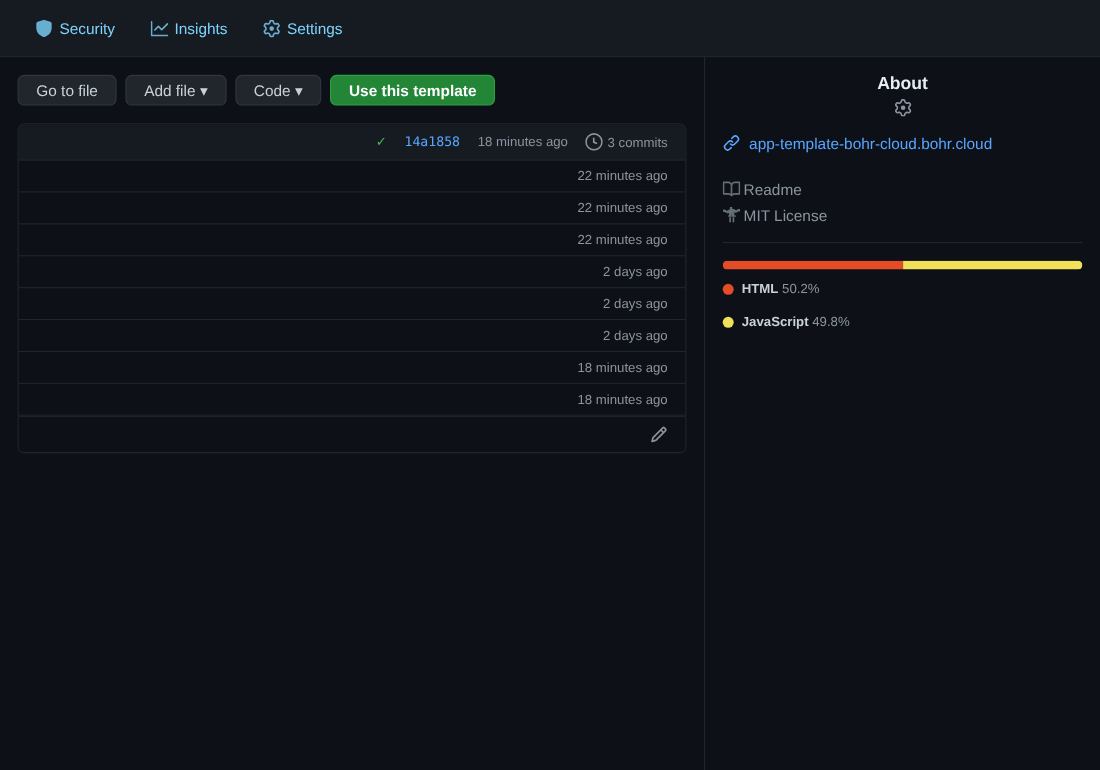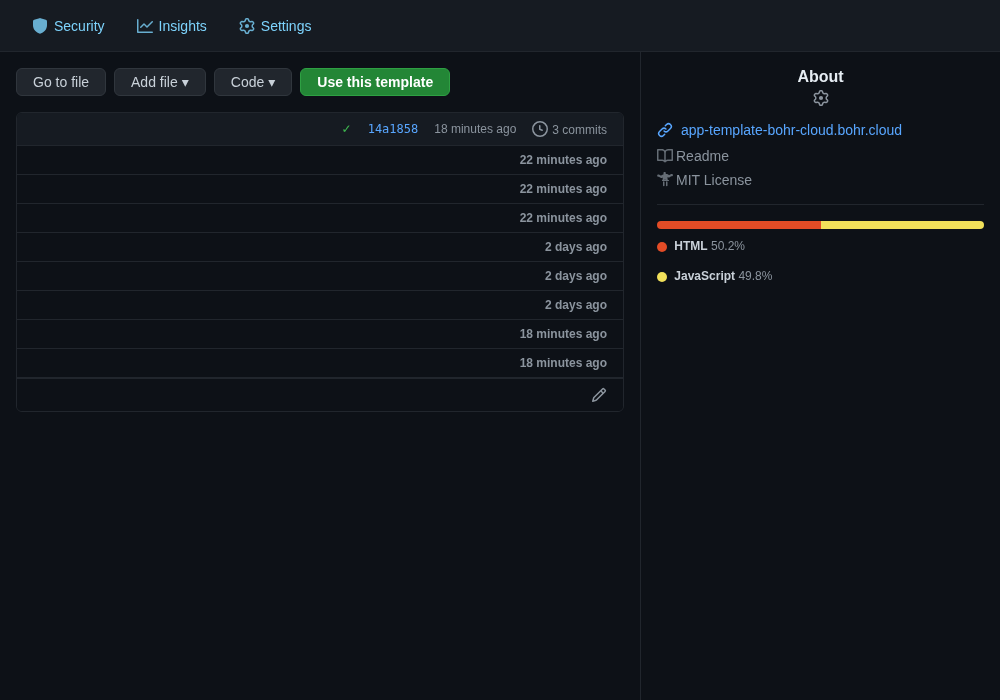--- a/index.html
+++ b/index.html
@@ -121,21 +121,20 @@
       color: #8b949e;
     }
     .file-row {
       display: flex;
       align-items: center;
       justify-content: flex-end;
       padding: 7px 16px;
       border-bottom: 1px solid #21262d;
       color: #8b949e;
       font-size: 12px;
-      font-weight: bold;
     }
     .file-row:last-child { border-bottom: none; }
 
     
     .edit-row {
       display: flex;
       justify-content: flex-end;
       padding: 8px 16px;
       border-top: 1px solid #21262d;
       background-color: #0d1117;
@@ -169,21 +168,21 @@
       padding: 4px;
       border-radius: 4px;
     }
 
     .about-link {
       display: flex;
       align-items: center;
       gap: 8px;
       color: #58a6ff;
       text-decoration: none;
-      margin-bottom: 10px;
+      margin-bottom: 26px;
       font-size: 14px;
     }
 
     .about-item {
       display: flex;
       gap: 3px;
       color: #8b949e;
       margin-bottom: 8px;
       font-size: 14px;
     }

